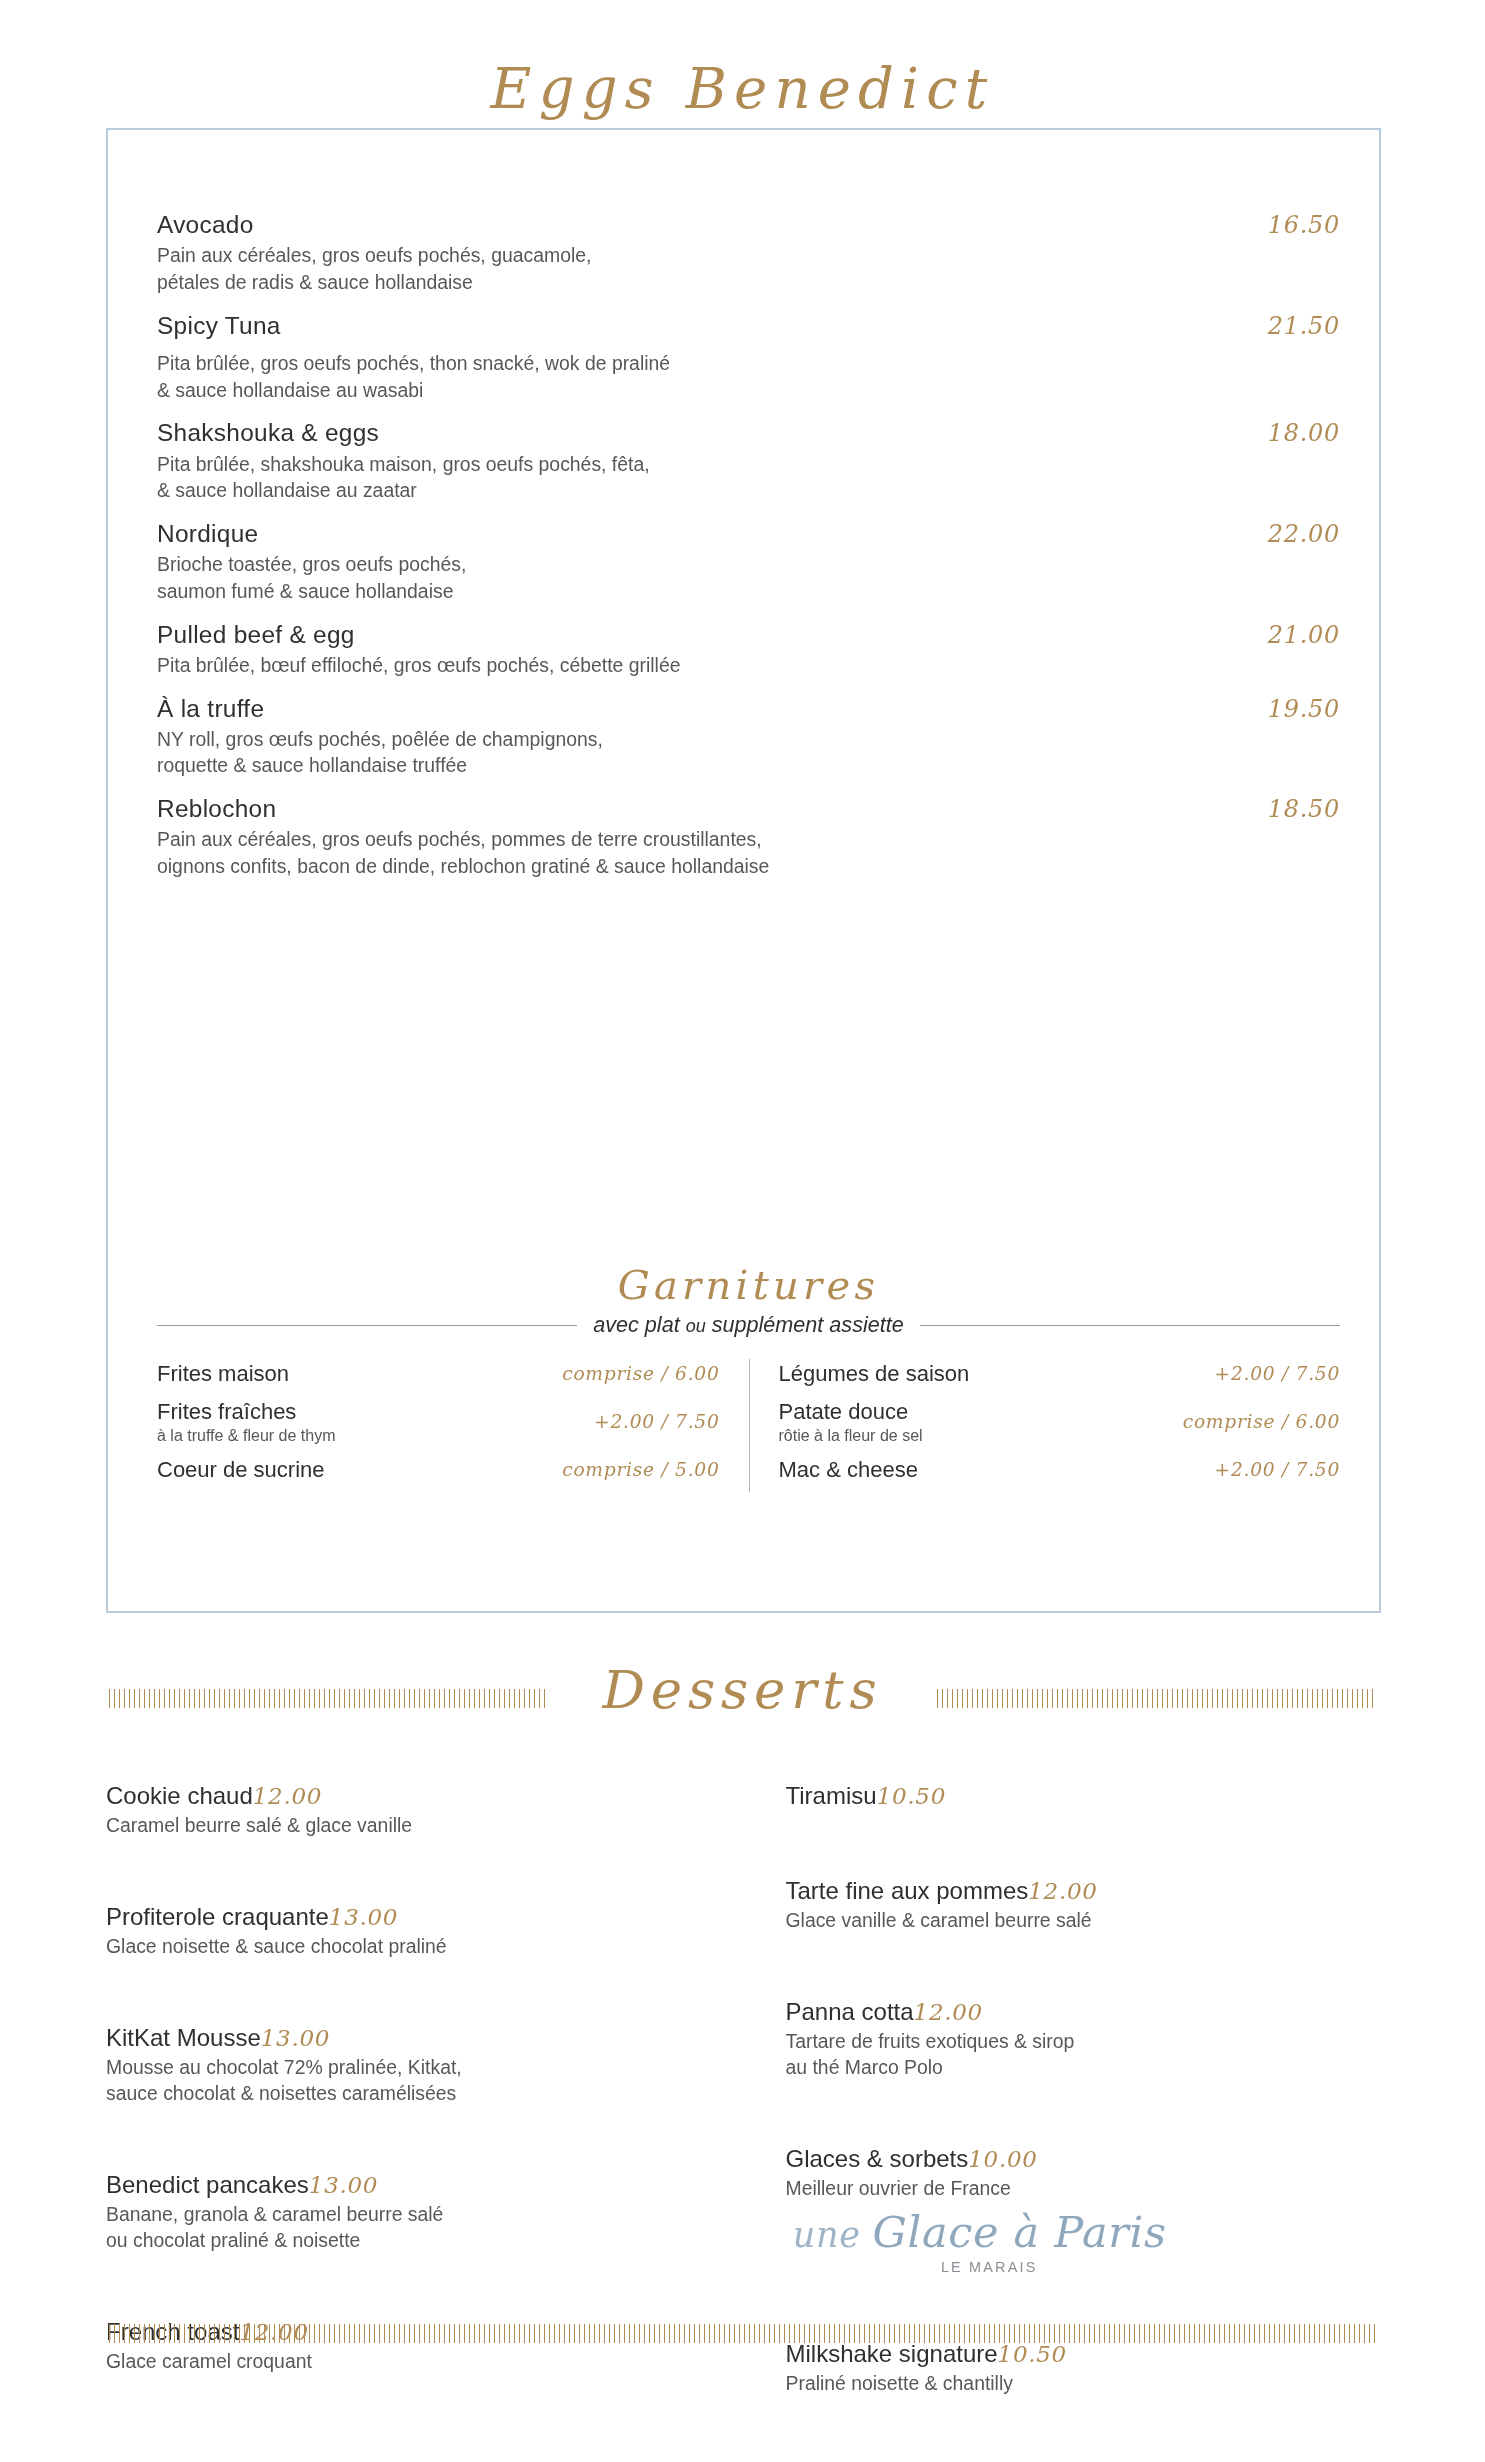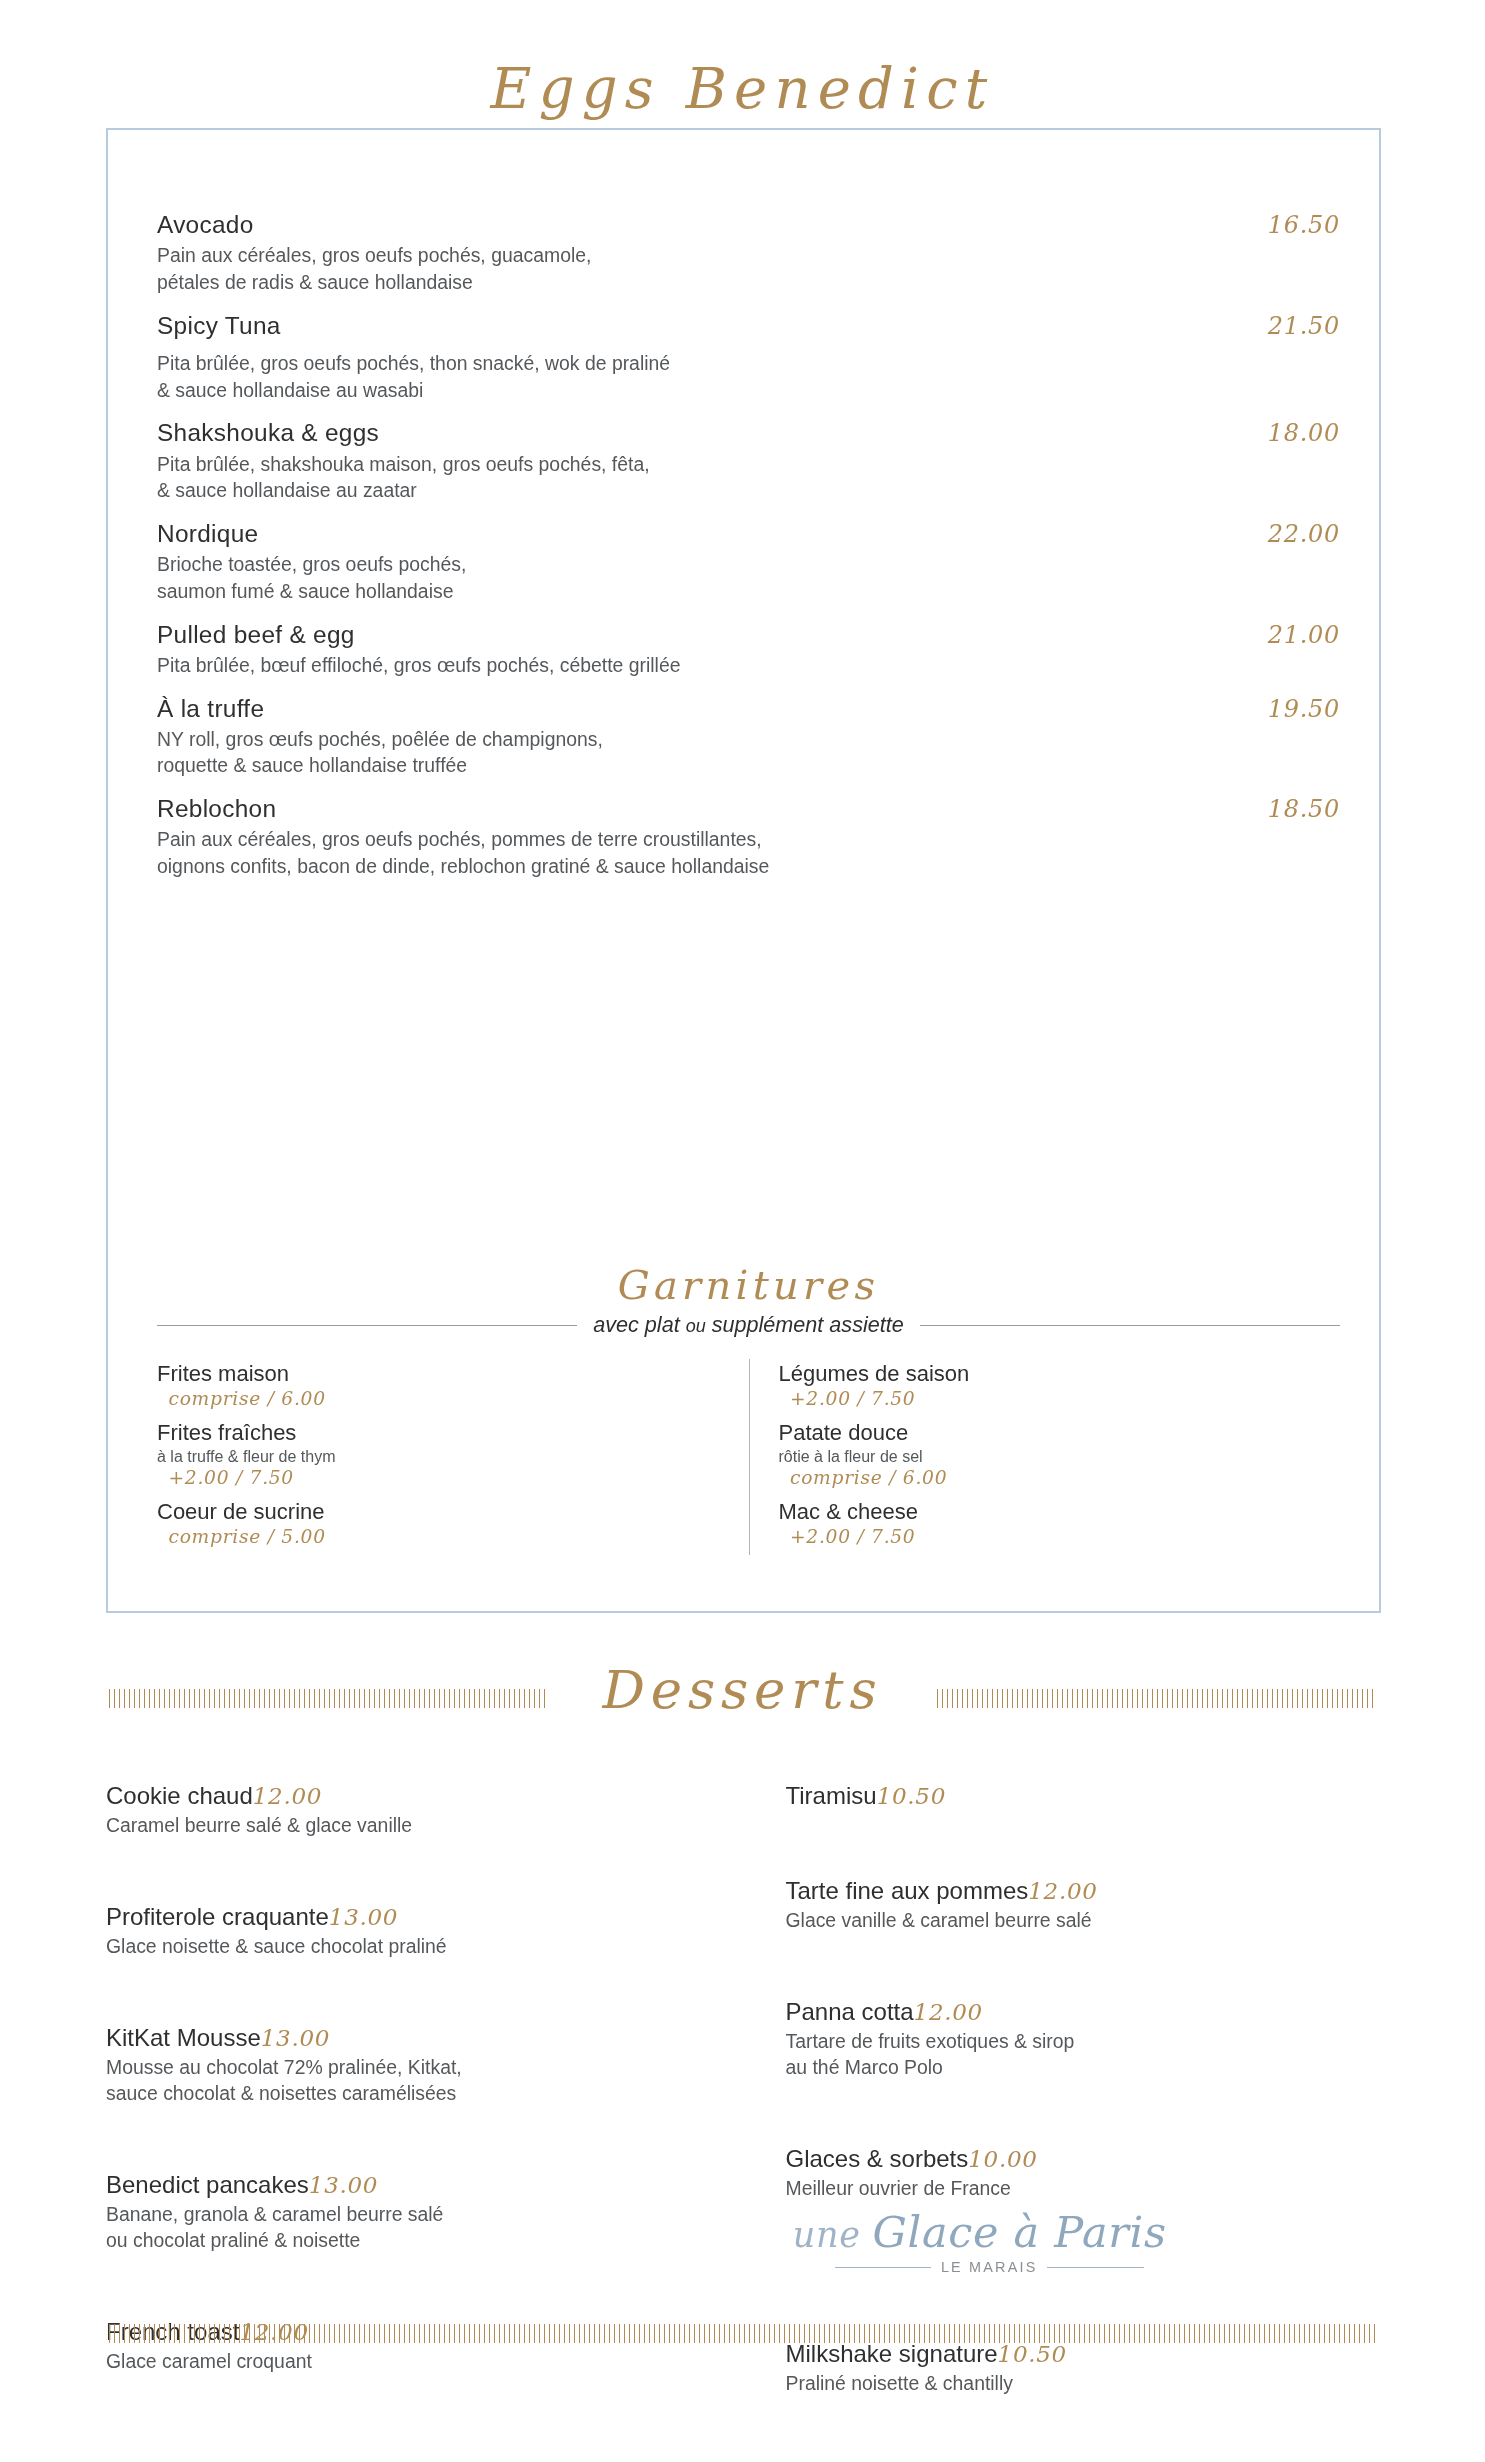--- a/index.html
+++ b/index.html
@@ -129,23 +129,22 @@
     box-sizing: border-box;
   }
   .garn-col.right {
     border-left: 0.7px solid #b5b5b5;
     padding-left: 29px;
   }
   .garn-col.left { padding-right: 29px; }
   .garn-item {
     display: flex;
     justify-content: space-between;
-    align-items: flex-start;
+    align-items: center;
     margin-bottom: 8.6px;
-    flex-direction: column;
   }
   .garn-name {
     font-size: 22px;
     line-height: 29px;
     color: #2f2f2f;
   }
   .garn-note {
     font-size: 16px;
     line-height: 20px;
     color: #55585b;
@@ -251,20 +250,21 @@
   .glace-line1 .big {
     font-size: 43px;
     color: #8fa8bd;
   }
   .glace-sub-row {
     display: flex;
     align-items: center;
     width: 309px;
     margin-top: 2.9px;
     margin-left: 42px;
+    flex-direction: column;
   }
   .glace-sub-rule {
     flex: 1;
     height: 0.7px;
     background: #9fb4c6;
   }
   .glace-sub {
     padding: 0 10px;
     font-size: 14.4px;
     letter-spacing: 2.2px;

